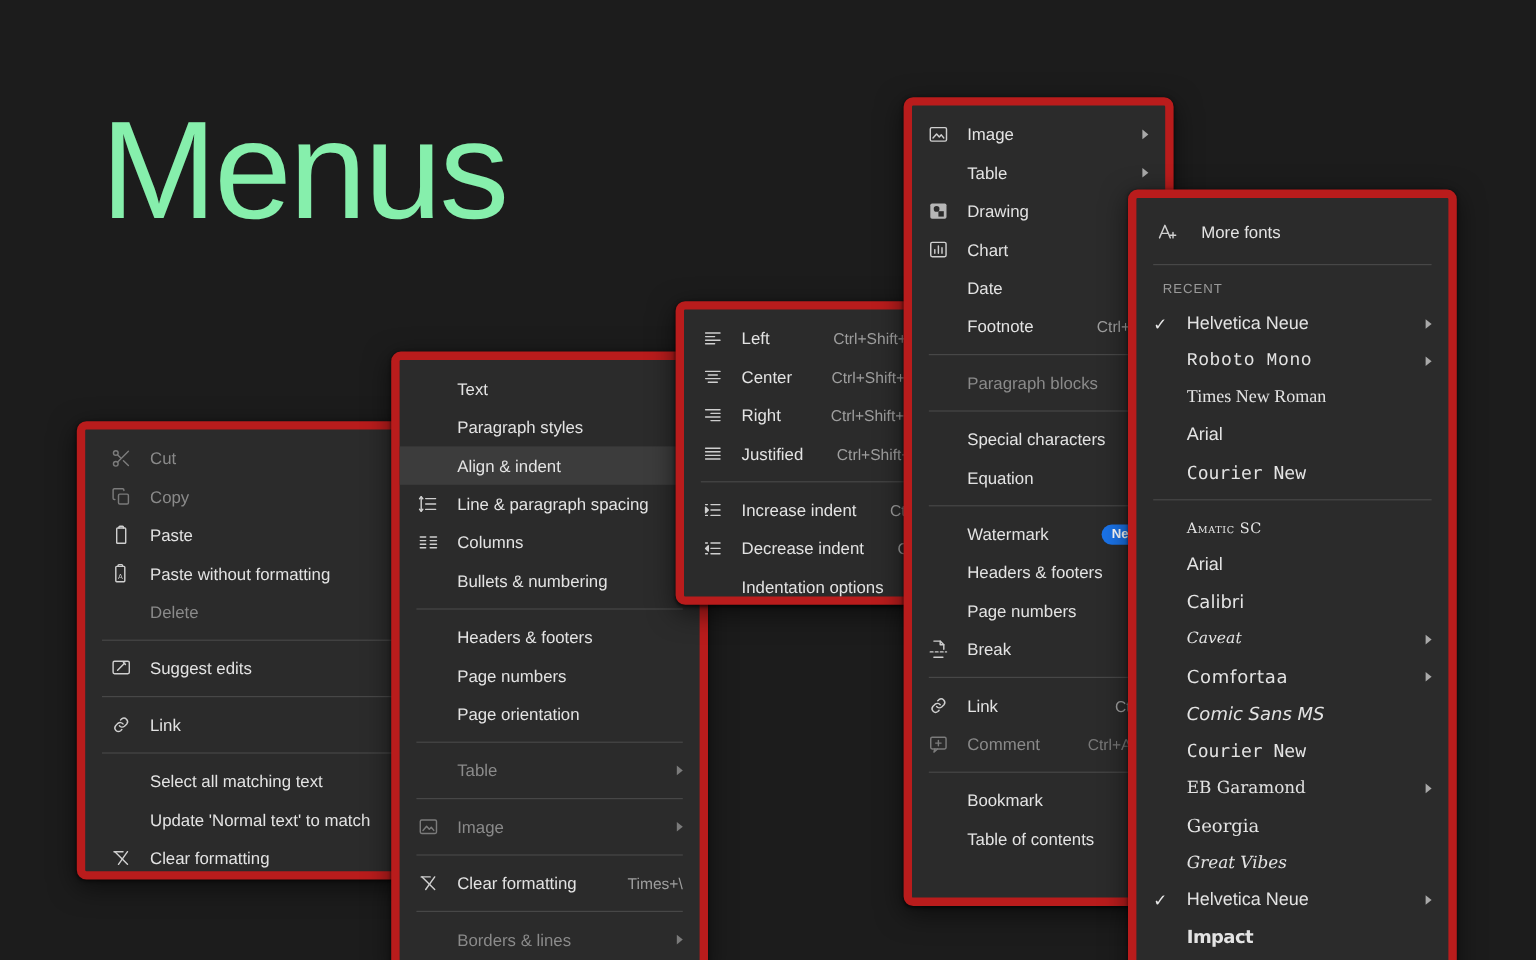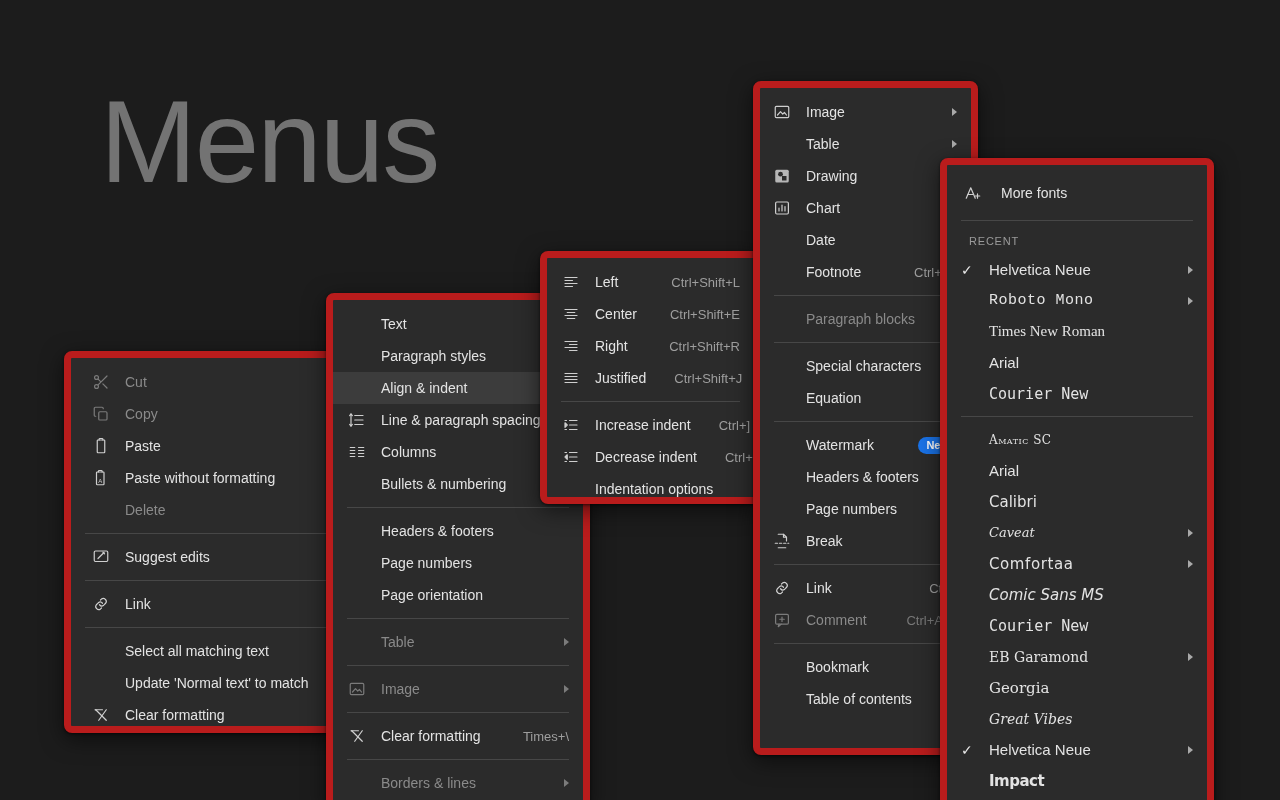--- a/index.html
+++ b/index.html
@@ -6,24 +6,24 @@
   html, body {
     width: 1280px; height: 800px;
     background: #1c1c1c;
     font-family: "Liberation Sans", sans-serif;
     overflow: hidden;
   }
   #stage { position: relative; width: 1280px; height: 800px; background: #1c1c1c; }
 
   .hero-title {
     position: absolute;
-    left: 100px; top: 84px;
+    left: 84px; top: 84px;
     font-size: 116px;
     line-height: 1;
-    color: #737373;
+    color: #86efac;
     font-weight: 400;
     letter-spacing: -2px;
     white-space: nowrap;
   }
 
   .menu {
     position: absolute;
     background: #2b2b2b;
     border: 7px solid #b91c1c;
     border-radius: 8px;
@@ -71,21 +71,21 @@
   .mi.disabled .sc { color: #787878; }
   .mi.disabled .arrow { border-left-color: #7b7b7b; }
   .mi.hl { background: #3c3c3c; }
   .mi .check { position: absolute; left: 14px; width: 18px; color: #e8e8e8; font-size: 14px; }
 
   .sep { height: 1px; background: #474747; margin: 7px 14px; }
 
   
   #menu-edit    { left: 64px;  top: 308px;  width: 326px; height: 382px; }
   #menu-format  { left: 326px; top: 250px;  width: 264px; height: 515px; }
-  #menu-align   { left: 540px; top: 208px;  width: 221px; height: 253px; }
+  #menu-align   { left: 563px; top: 208px;  width: 221px; height: 253px; }
   #menu-insert  { left: 753px; top: 38px;   width: 225px; height: 674px; }
   #menu-fonts   { left: 940px; top: 115px;  width: 274px; height: 690px; }
 
   #menu-edit   .mi { padding-left: 20px; }
   #menu-format .mi { padding-left: 14px; }
   #menu-insert .mi { padding-left: 12px; }
 
   #menu-fonts .mi { height: 31px; padding-left: 42px; padding-right: 14px; }
   #menu-fonts .mi .lbl { flex: 1 1 auto; }
   #menu-fonts .grp {

